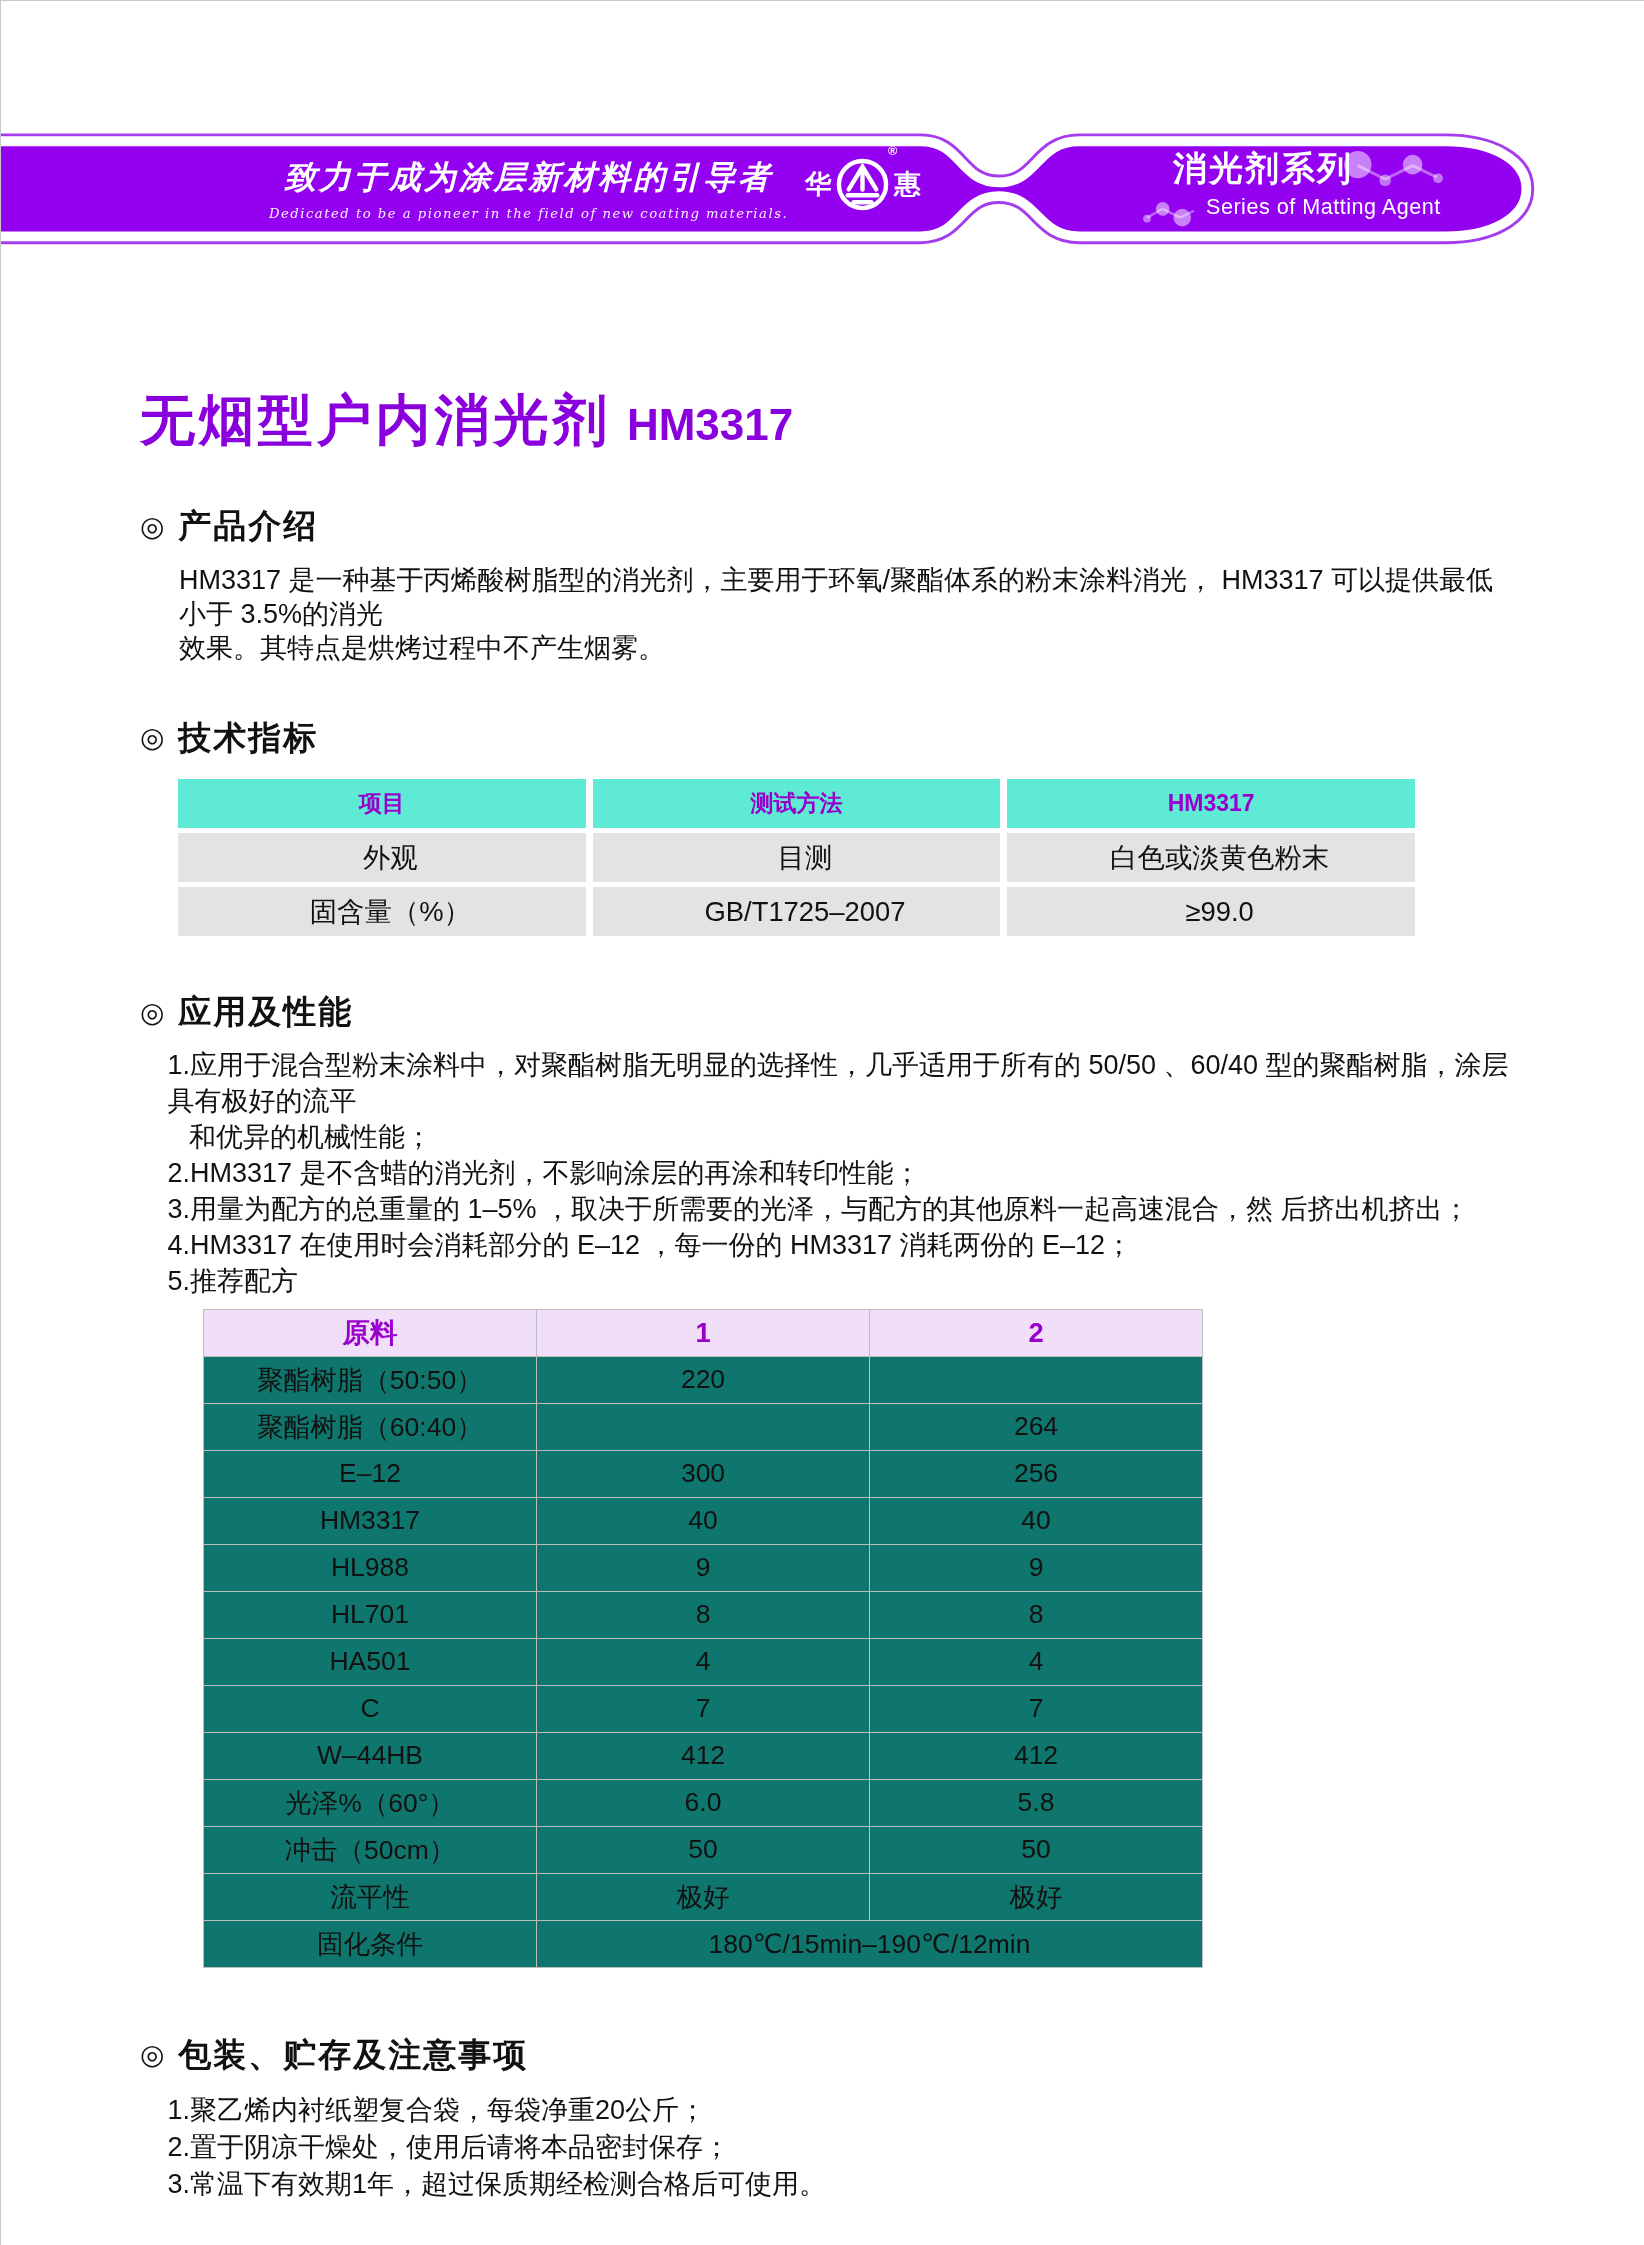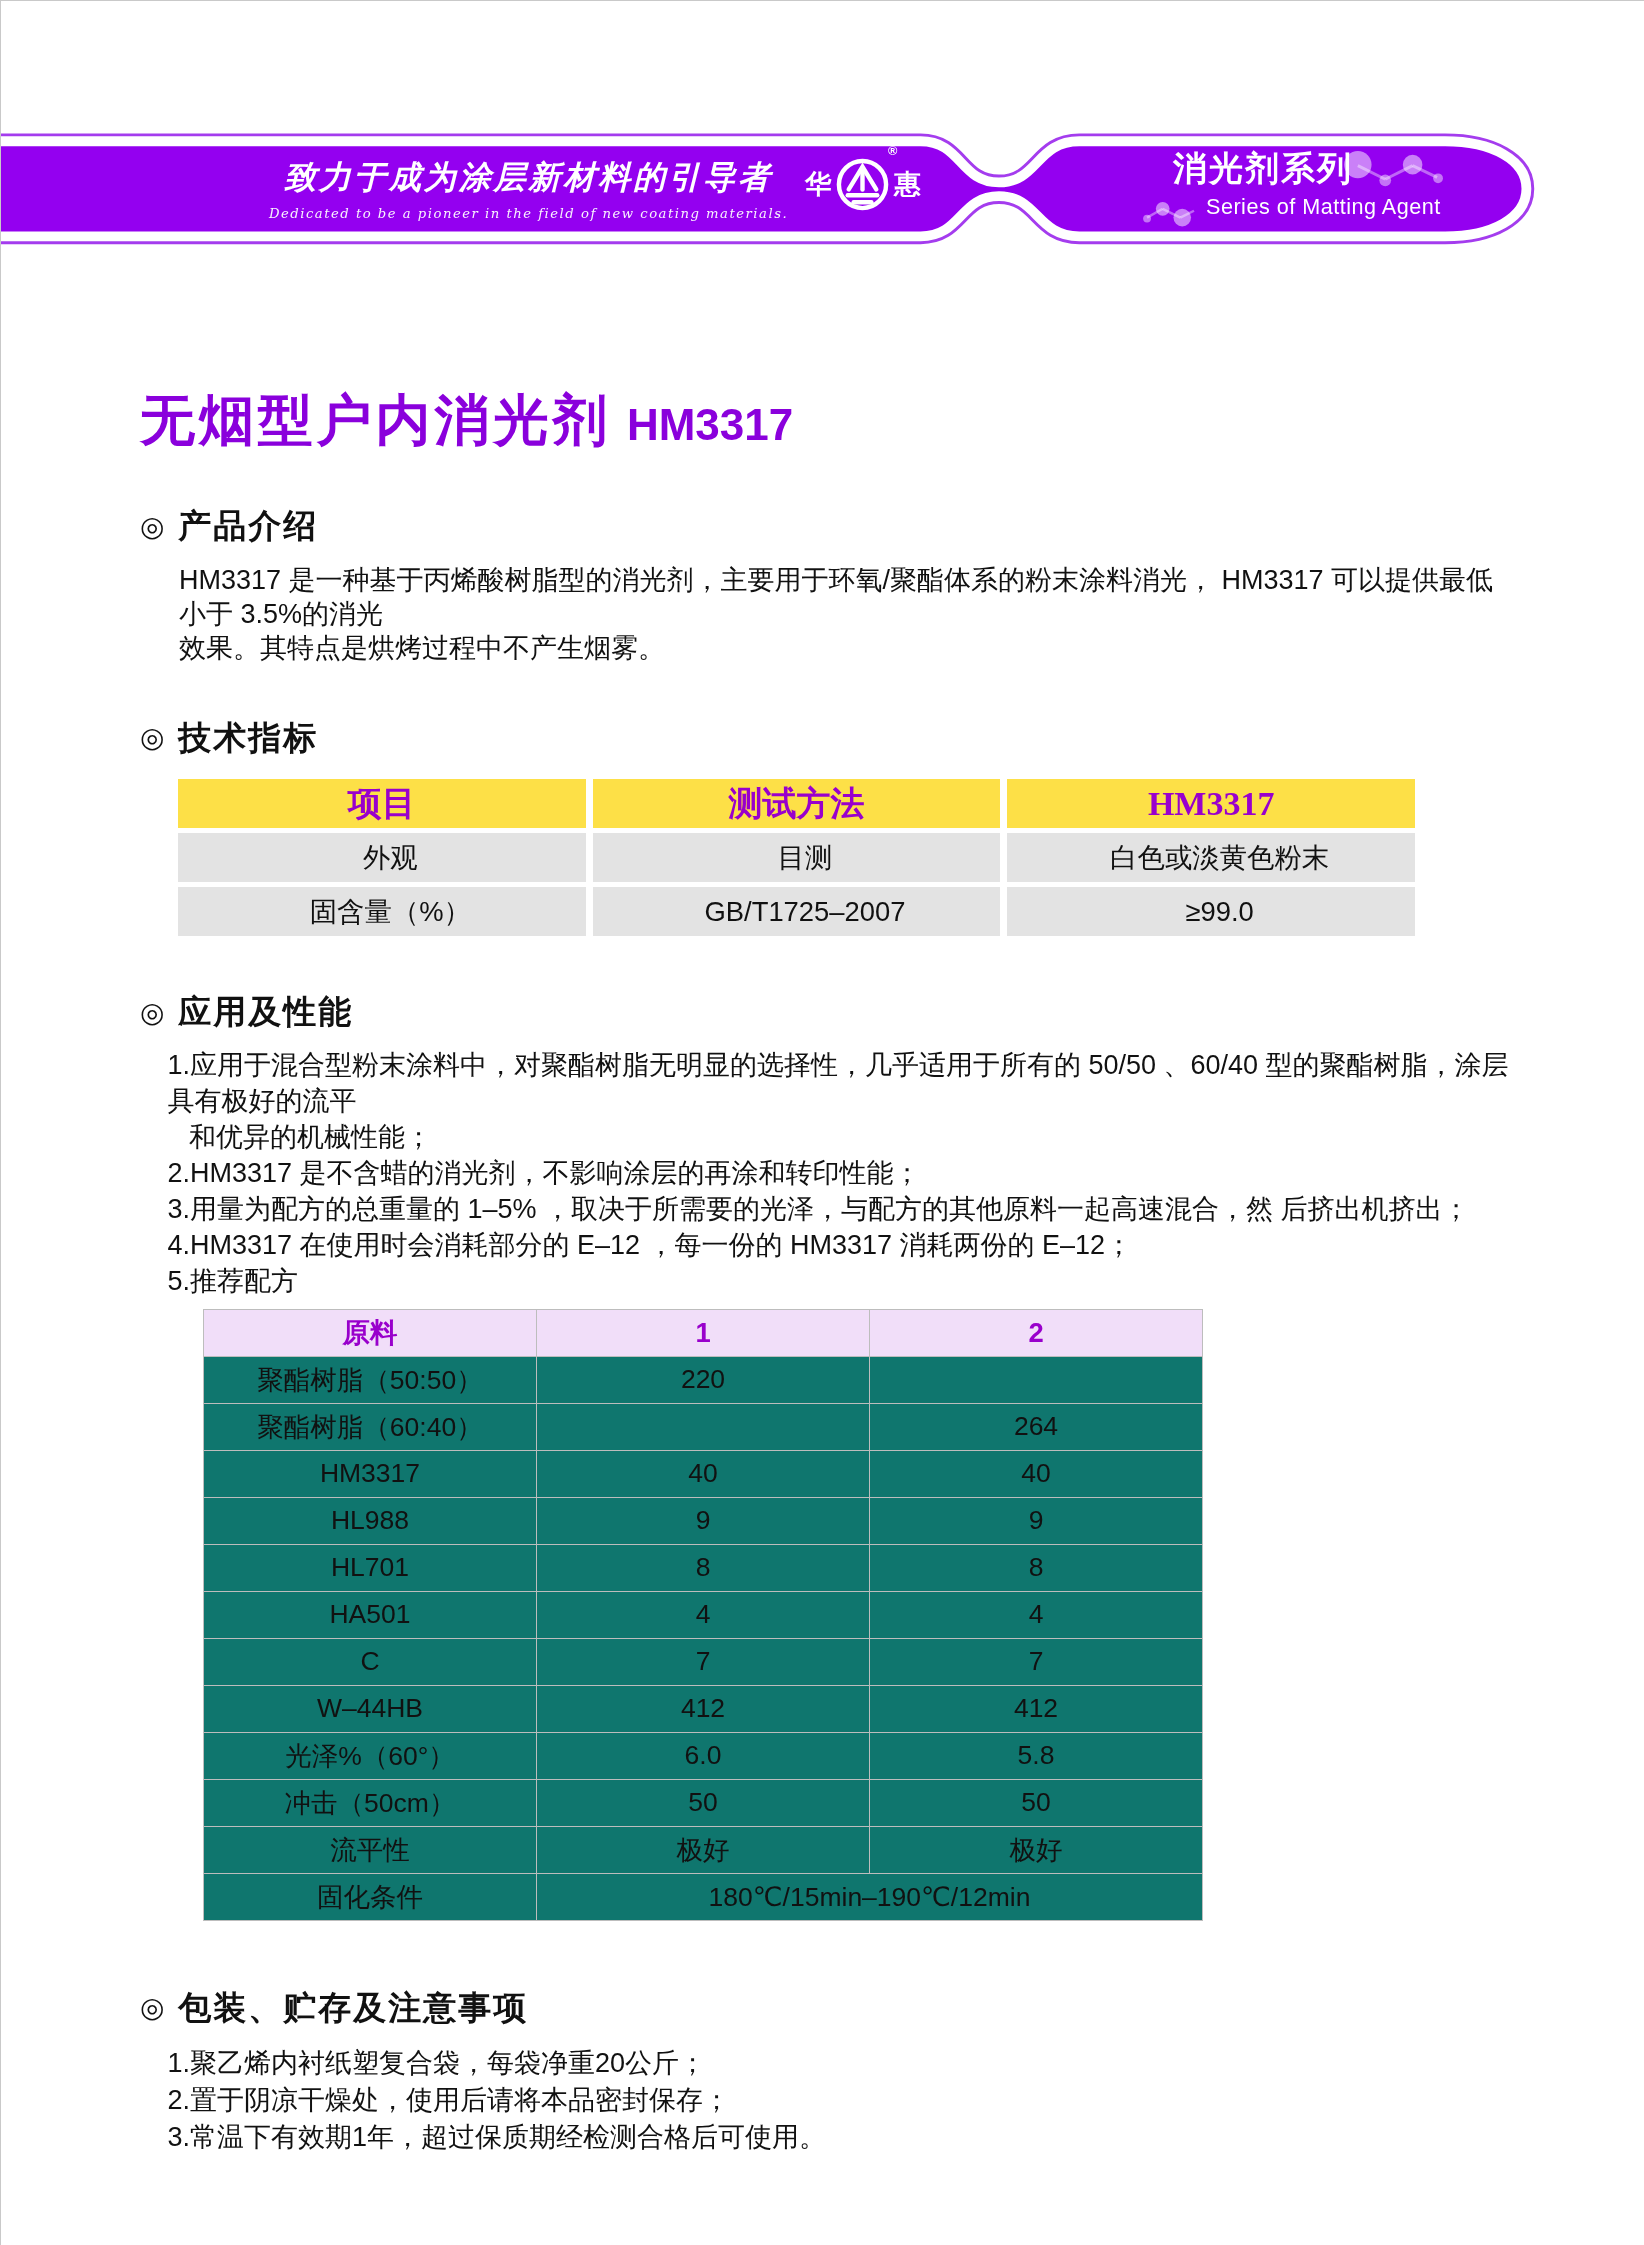--- a/index.html
+++ b/index.html
@@ -51,21 +51,21 @@
   .heading-text { font-size:33px; font-weight:bold; letter-spacing:2px; }
 
   .intro-heading { margin-top:56px; }
   .intro-text { margin:13.7px 0 0 39px; font-size:27px; line-height:34px; color:#111111; }
 
   .specs-heading { margin-top:51px; }
   .spec-table {
     margin:13.7px 0 0 31px; border-collapse:separate; border-spacing:7.8px 5.9px;
     width:1251px; table-layout:fixed;
   }
-  .spec-table th { background:#fde047; color:#9900cc; font-size:34px; font-weight:bold; height:47px; text-align:center;font-family:Liberation Serif, serif; }
+  .spec-table th { background:#5eead4; color:#9900cc; font-size:23px; font-weight:bold; height:47px; text-align:center; }
   .spec-table td { background:#e3e3e3; color:#111111; font-size:27.4px; height:47px; text-align:center;padding-left:18px; }
 
   .app-heading { margin-top:49px; }
   .app-list { margin:11.8px 0 0 27.4px; font-size:27px; line-height:36px; color:#111111; }
   .app-line.indent { padding-left:21.6px; }
 
   .formula-table {
     margin:9.8px 0 0 63px; border-collapse:collapse; width:1000px; table-layout:fixed;padding-left:28px;
   }
   .formula-table th, .formula-table td { border:1px solid #bdbdbd; height:44px; text-align:center; }
@@ -194,20 +194,25 @@
         <td>聚酯树脂（50:50）</td>
         <td>220</td>
         <td></td>
       </tr>
       <tr>
         <td>聚酯树脂（60:40）</td>
         <td></td>
         <td>264</td>
       </tr>
       <tr>
+        <td>E–12</td>
+        <td>300</td>
+        <td>256</td>
+      </tr>
+      <tr>
         <td>HM3317</td>
         <td>40</td>
         <td>40</td>
       </tr>
       <tr>
         <td>HL988</td>
         <td>9</td>
         <td>9</td>
       </tr>
       <tr>

